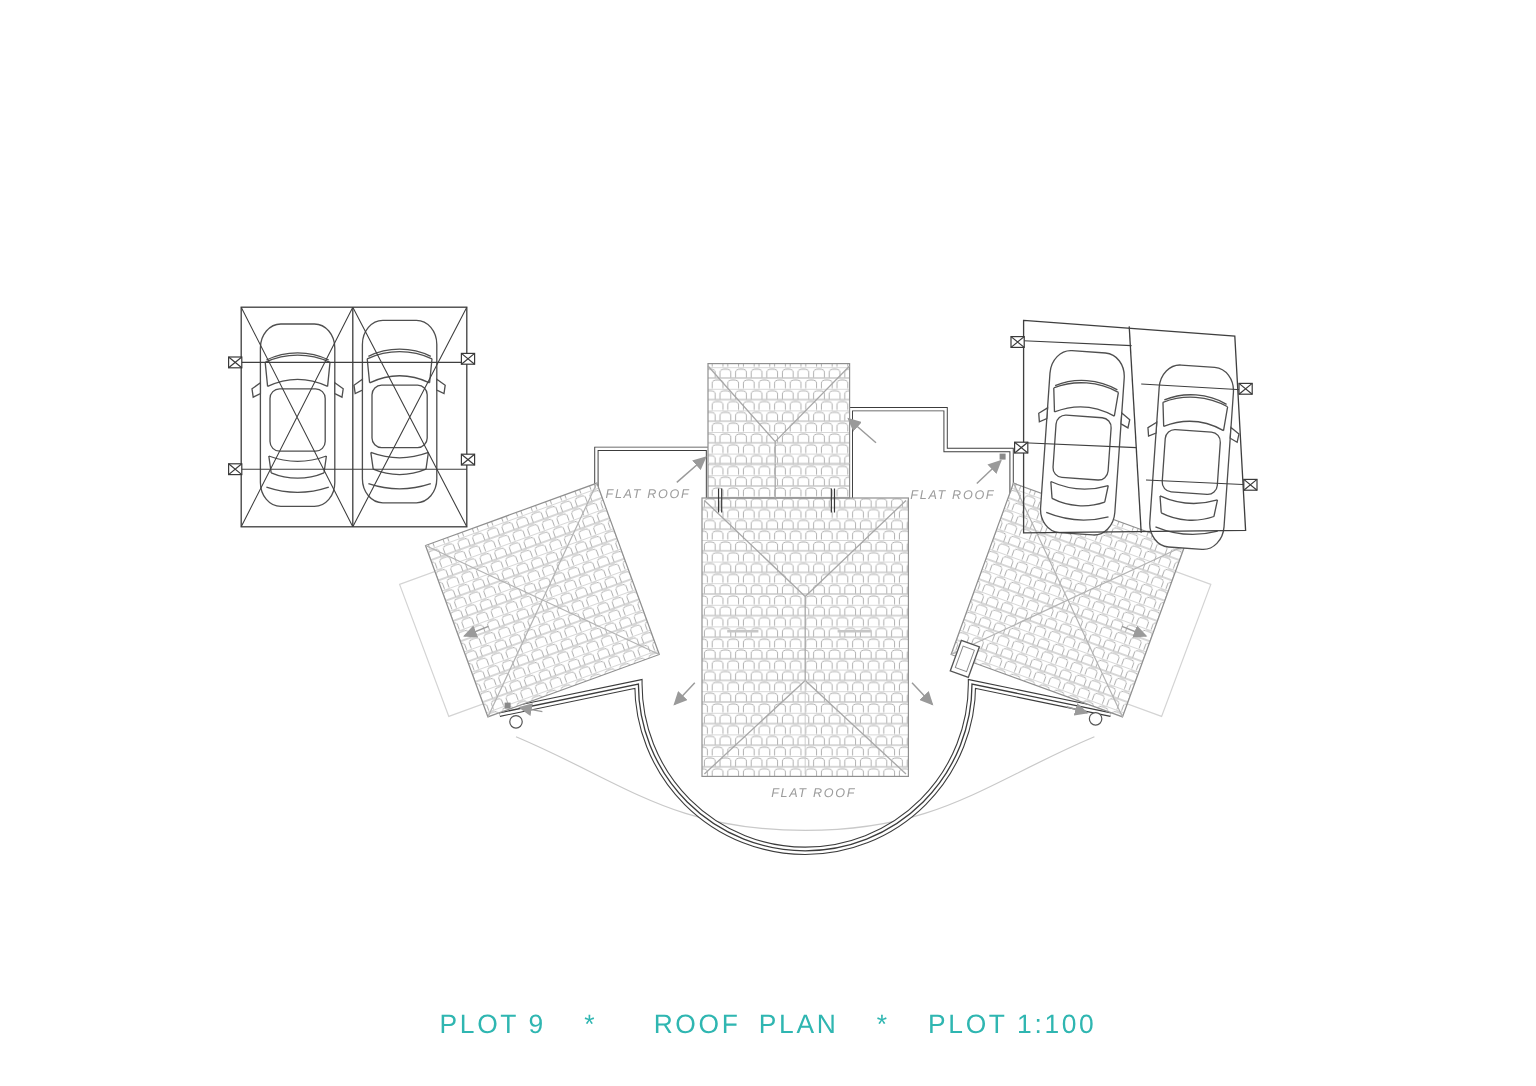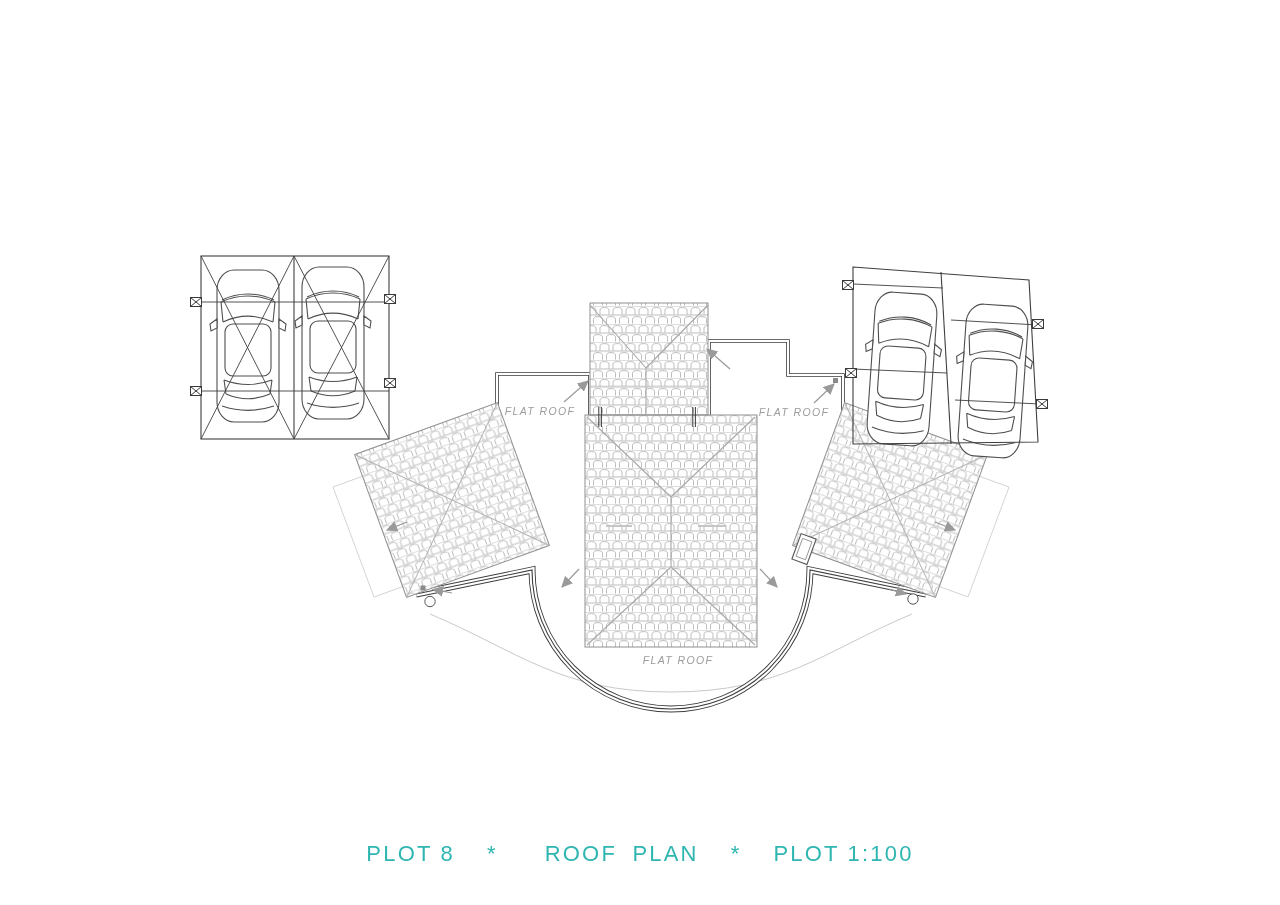--- a/index.html
+++ b/index.html
@@ -153,20 +153,20 @@
     <circle cx="430" cy="601.5" r="5.2" fill="#ffffff" stroke="#555555" stroke-width="1"></circle>
     <circle cx="913" cy="599" r="5.2" fill="#ffffff" stroke="#555555" stroke-width="1"></circle>
   </g>
 
   <text class="flat-label" x="540" y="415" text-anchor="middle">FLAT ROOF</text>
   <text class="flat-label" x="794" y="416" text-anchor="middle">FLAT ROOF</text>
   <text class="flat-label" x="678" y="664" text-anchor="middle">FLAT ROOF</text>
 </svg>
 
 <div class="title-bar">
-  <span>PLOT 8</span>
+  <span>PLOT 9</span>
   <span>*</span>
   <span class="drawing-name">ROOF PLAN</span>
   <span>*</span>
   <span>PLOT 1:100</span>
 </div>
 
 </div>
 
 </body></html>

